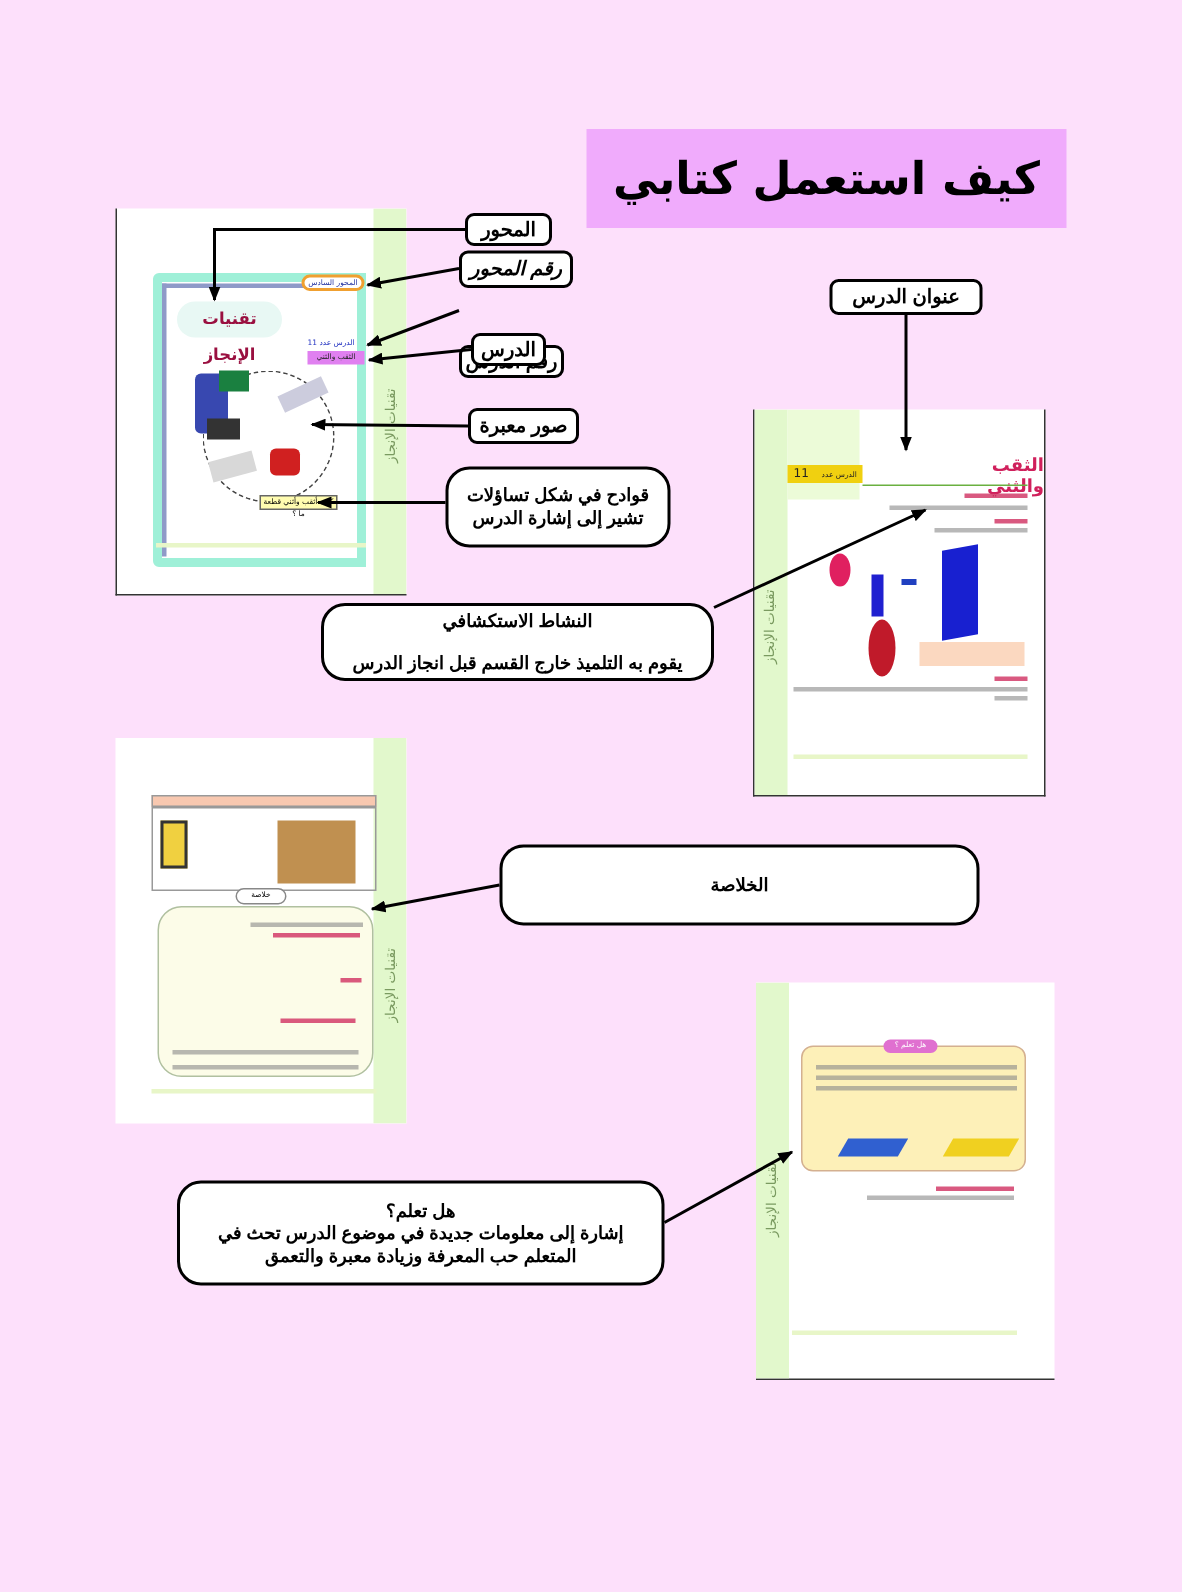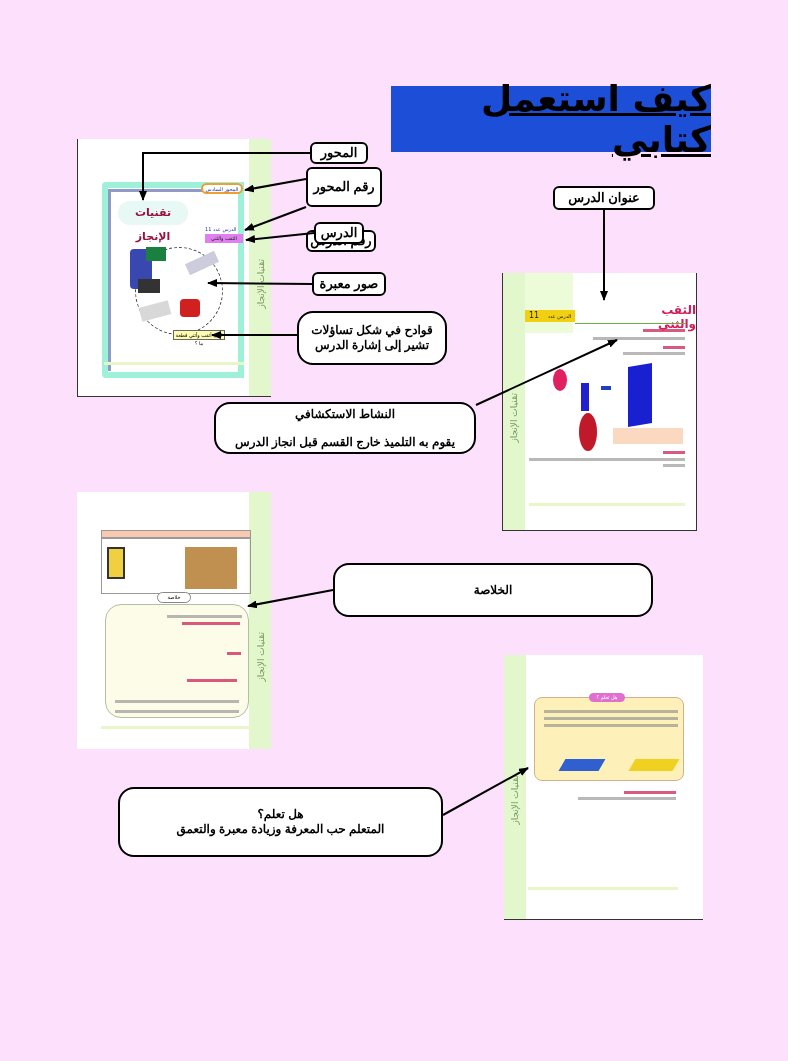--- a/index.html
+++ b/index.html
@@ -5,24 +5,24 @@
   * { box-sizing: border-box; margin: 0; padding: 0; }
   html, body { width: 788px; height: 1061px; }
   body {
     background: #fde0fb;
     position: relative;
     overflow: hidden;
     font-family: "DejaVu Sans", sans-serif;
   }
   .title-box {
     position: absolute; left: 391px; top: 86px; width: 320px; height: 66px;
-    background: #1d4ed8;
+    background: #f0abfc;
     display: flex; align-items: center; justify-content: center;
-    font-family: "DejaVu Sans", sans-serif; font-weight: bold; font-size: 36px;
-    color: #000; direction: rtl; text-decoration: underline;
+    font-family: "DejaVu Sans", sans-serif; font-weight: bold; font-size: 30px;
+    color: #000; direction: rtl;
   }
   .page {
     position: absolute; background: #fff; overflow: hidden;
   }
   .page .spine { position: absolute; top: 0; bottom: 0; background: #e2f8cc; }
   .spine-text {
     position: absolute; writing-mode: vertical-rl; transform: rotate(180deg);
     font-size: 9px; color: #7a9a60; direction: rtl;
   }
   
@@ -188,38 +188,39 @@
   <div class="text-line" style="left:40px;top:62px;width:134px;"></div>
   <div class="text-line" style="left:40px;top:69px;width:134px;"></div>
   <div class="img-block" style="left:58px;top:104px;width:40px;height:12px;background:#3060d0;transform:skewX(-30deg);"></div>
   <div class="img-block" style="left:128px;top:104px;width:44px;height:12px;background:#f0d020;transform:skewX(-30deg);"></div>
   <div class="text-line red-line" style="left:120px;top:136px;width:52px;"></div>
   <div class="text-line" style="left:74px;top:142px;width:98px;"></div>
   <div class="footer-line" style="left:24px;top:232px;width:150px;"></div>
 </div>
 
 <div class="callout" style="left:310px;top:142px;width:58px;height:22px;">المحور</div>
-<div class="callout" style="left:306px;top:167px;width:76px;height:40px;">رقم المحور</div>
+<div class="callout" style="left:306px;top:167px;width:76px;height:25px;font-style:italic;">رقم المحور</div>
 <div class="callout" style="left:306px;top:194px;width:70px;height:22px;margin-top:36px;">رقم الدرس</div>
 <div class="callout" style="left:314px;top:222px;width:50px;height:22px;">الدرس</div>
 <div class="callout" style="left:312px;top:272px;width:74px;height:24px;">صور معبرة</div>
 <div class="callout big" style="left:297px;top:311px;width:150px;height:54px;">
   <div>قوادح في شكل تساؤلات</div>
   <div>تشير إلى إشارة الدرس</div>
 </div>
 <div class="callout" style="left:553px;top:186px;width:102px;height:24px;">عنوان الدرس</div>
 <div class="callout big" style="left:214px;top:402px;width:262px;height:52px;gap:13px;">
   <div>النشاط الاستكشافي</div>
   <div>يقوم به التلميذ خارج القسم قبل انجاز الدرس</div>
 </div>
 <div class="callout big" style="left:333px;top:563px;width:320px;height:54px;">
   <div>الخلاصة</div>
 </div>
 <div class="callout big" style="left:118px;top:787px;width:325px;height:70px;">
   <div>هل تعلم؟</div>
+  <div>إشارة إلى معلومات جديدة في موضوع الدرس تحث في</div>
   <div>المتعلم حب المعرفة وزيادة معبرة والتعمق</div>
 </div>
 
 <svg class="arrows">
   <defs>
     <marker id="ah" markerWidth="10" markerHeight="8" refX="9" refY="4" orient="auto" markerUnits="userSpaceOnUse">
       <path d="M0,0 L10,4 L0,8 Z" fill="#000"></path>
     </marker>
   </defs>
   <g stroke="#000" stroke-width="2" fill="none">

